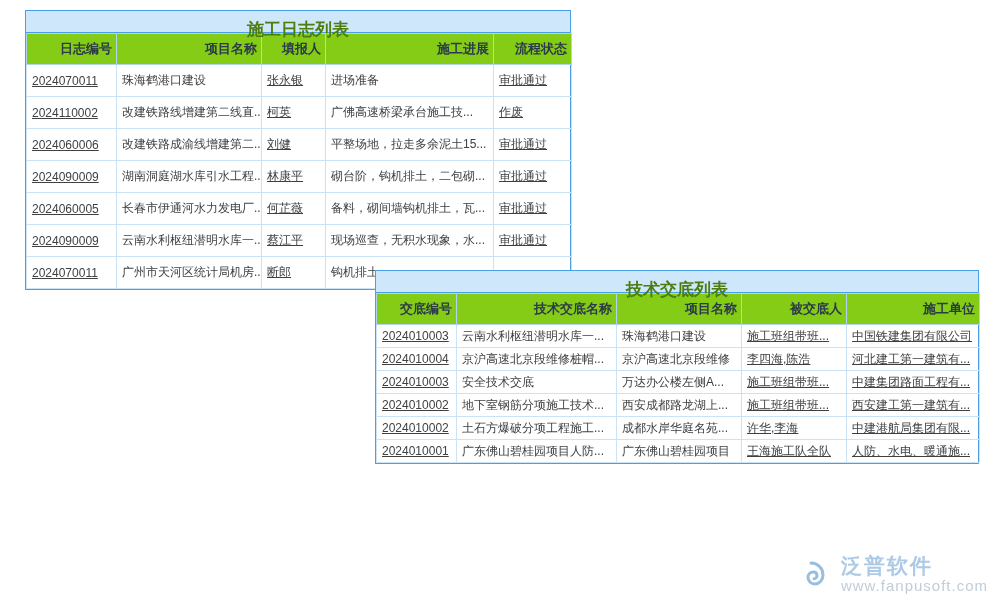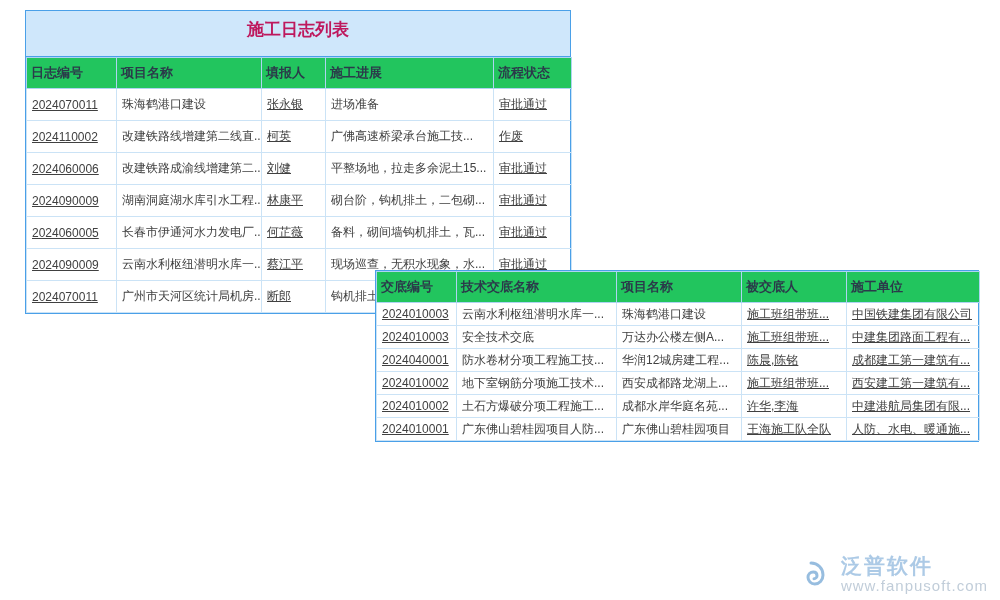--- a/index.html
+++ b/index.html
@@ -11,35 +11,35 @@
     font-family: "Liberation Sans", "DejaVu Sans", sans-serif;
   }
   .panel {
     position: absolute;
     background: #ffffff;
     border: 1px solid #4aa0e8;
   }
   .panel-log { left: 25px; top: 10px; width: 546px; z-index: 1; }
   .panel-disclosure { left: 375px; top: 270px; width: 604px; z-index: 2; }
   .panel-title {
-    height: 46px; line-height: 38px;
+    height: 22px; line-height: 38px;
     text-align: center;
-    font-size: 17px; font-weight: bold; color: #be185d;
+    font-size: 17px; font-weight: bold; color: #4d7c0f;
     background: #cfe7fb;
     border-bottom: 1px solid #4aa0e8;
   }
   table.grid { border-collapse: collapse; table-layout: fixed; width: 100%; }
   .grid th {
     height: 31px;
-    background: #22c55e;
+    background: #84cc16;
     font-size: 13px; font-weight: bold; color: #2b3a4a;
     border: 1px solid #aed4f2;
     padding: 0 4px;
     overflow: hidden; white-space: nowrap;
-    text-align: left;
+    text-align: right;
   }
   .grid td {
     height: 32px;
     font-size: 12px;
     border: 1px solid #cbe3f6;
     padding: 0 5px;
     overflow: hidden; white-space: nowrap;
     color: #404040;
     text-align: left;
   }
@@ -147,20 +147,21 @@
         <td class="t-blue">广州市天河区统计局机房...</td>
         <td class="t-dark t-c">断郎</td>
         <td class="t-dark">钩机排土...</td>
         <td class="t-green t-c"></td>
       </tr>
     </tbody>
   </table>
 </div>
 
 <div class="panel panel-disclosure">
+  <div class="panel-title">技术交底列表</div>
   <table class="grid">
     <colgroup>
         <col class="dc0">
         <col class="dc1">
         <col class="dc2">
         <col class="dc3">
         <col class="dc4">
       </colgroup>
     <thead>
       <tr>
@@ -173,32 +174,32 @@
     </thead>
     <tbody>
       <tr>
         <td class="t-blue t-c">2024010003</td>
         <td class="t-blue">云南水利枢纽潜明水库一...</td>
         <td class="t-blue">珠海鹤港口建设</td>
         <td class="t-dark t-c">施工班组带班...</td>
         <td class="t-dark t-c">中国铁建集团有限公司</td>
       </tr>
       <tr>
+        <td class="t-blue t-c">2024010004</td>
+        <td class="t-blue">京沪高速北京段维修桩帽...</td>
+        <td class="t-blue">京沪高速北京段维修</td>
+        <td class="t-dark t-c">李四海,陈浩</td>
+        <td class="t-dark t-c">河北建工第一建筑有...</td>
+      </tr>
+      <tr>
         <td class="t-blue t-c">2024010003</td>
         <td class="t-blue">安全技术交底</td>
         <td class="t-blue">万达办公楼左侧A...</td>
         <td class="t-dark t-c">施工班组带班...</td>
         <td class="t-dark t-c">中建集团路面工程有...</td>
-      </tr>
-      <tr>
-        <td class="t-blue t-c">2024040001</td>
-        <td class="t-blue">防水卷材分项工程施工技...</td>
-        <td class="t-blue">华润12城房建工程...</td>
-        <td class="t-dark t-c">陈晨,陈铭</td>
-        <td class="t-dark t-c">成都建工第一建筑有...</td>
       </tr>
       <tr>
         <td class="t-blue t-c">2024010002</td>
         <td class="t-blue">地下室钢筋分项施工技术...</td>
         <td class="t-blue">西安成都路龙湖上...</td>
         <td class="t-dark t-c">施工班组带班...</td>
         <td class="t-dark t-c">西安建工第一建筑有...</td>
       </tr>
       <tr>
         <td class="t-blue t-c">2024010002</td>

